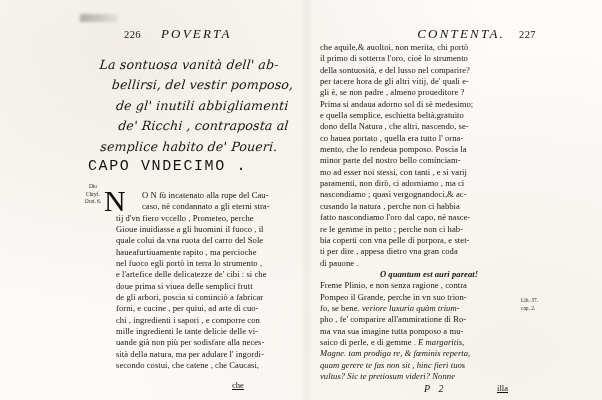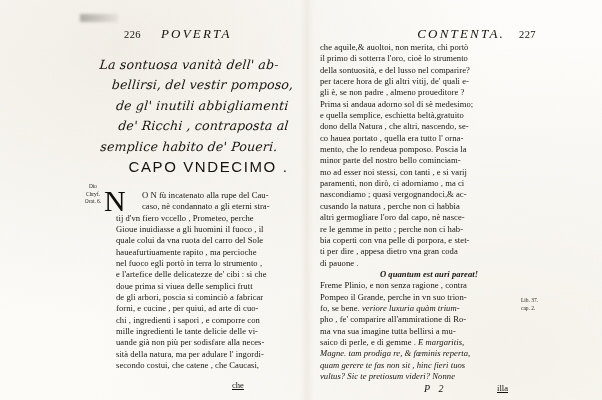--- a/index.html
+++ b/index.html
@@ -56,24 +56,23 @@
     letter-spacing:.15px;
     transform:skewX(-5deg);
   }
   .script-head .ln{display:block;white-space:nowrap;}
   .script-head .ln:nth-child(2){padding-left:14px;}
   .script-head .ln:nth-child(3){padding-left:20px;}
   .script-head .ln:nth-child(4){padding-left:24px;}
   .script-head .ln:nth-child(5){padding-left:8px;}
 
   .chapter-title{
-    position:absolute;left:106px;top:158px;width:205px;
-    text-align:center;
+    position:absolute;left:88px;top:158px;width:205px;
     font-size:15px;letter-spacing:1.6px;
-    font-family:Liberation Sans, sans-serif;
+    font-family:Liberation Mono, monospace;
   }
 
   
   .margin-note{
     position:absolute;
     font-size:5.4px;line-height:1.42;
     text-align:center;color:#2a2620;
     font-family:"Liberation Serif",serif;
   }
   .margin-note.left{left:79px;top:183px;width:28px;}
@@ -193,33 +192,33 @@
     <span class="ln">Prima si andaua adorno sol di sè medesimo;</span>
     <span class="ln">e  quella semplice, eschietta  beltà,gratuito</span>
     <span class="ln">dono della Natura , che altri, nascendo, se-</span>
     <span class="ln">co hauea portato , quella era  tutto l' orna-</span>
     <span class="ln">mento, che lo rendeua pomposo. Poscia la</span>
     <span class="ln">minor parte del  nostro bello  cominciam-</span>
     <span class="ln">mo ad esser noi stessi, con tanti , e si varij</span>
     <span class="ln">paramenti, non dirò, ci adorniamo ,  ma ci</span>
     <span class="ln">nascondiamo ; quasi  vergognandoci,&amp; ac-</span>
     <span class="ln">cusando la natura , perche non ci  habbia</span>
-    <span class="ln">altri germogliare l'oro dal capo, nè nasce-</span>
+    <span class="ln">fatto nascondiamo l'oro dal capo, nè nasce-</span>
     <span class="ln">re le gemme in petto ;  perche non ci hab-</span>
     <span class="ln">bia coperti con vna pelle di porpora, e stet-</span>
     <span class="ln">ti per dire ,  appesa  dietro vna gran coda</span>
     <span class="ln">di pauone .</span>
 
     <span class="center-ln latin">O quantum est auri pareat!</span>
 
     <span class="ln">Freme Plinio, e non senza ragione , contra</span>
     <span class="ln">Pompeo il Grande, perche in vn suo  trion-</span>
     <span class="ln"><span>fo, se bene. </span><span class="latin-blk">veriore luxuria quàm trium-</span></span>
     <span class="ln">pho , fe' comparire all'ammiratione  di Ro-</span>
-    <span class="ln">ma vna sua imagine tutta bellirsi  a mu-</span>
+    <span class="ln">ma vna sua imagine tutta pomposo  a mu-</span>
     <span class="ln"><span>saico di perle, e di gemme . </span><span class="latin-blk">E margaritis,</span></span>
 
     <span class="ln latin-blk">Magne. tam prodiga re, &amp; fœminis reperta,</span>
     <span class="ln latin-blk">quam gerere te fas non sit , hinc fieri tuos</span>
     <span class="ln latin-blk">vultus? Sic te pretiosum  videri?  Nonne</span>
   </div>
 
   <div class="signature">P  2</div>
   <div class="catchword right">illa</div>
 

